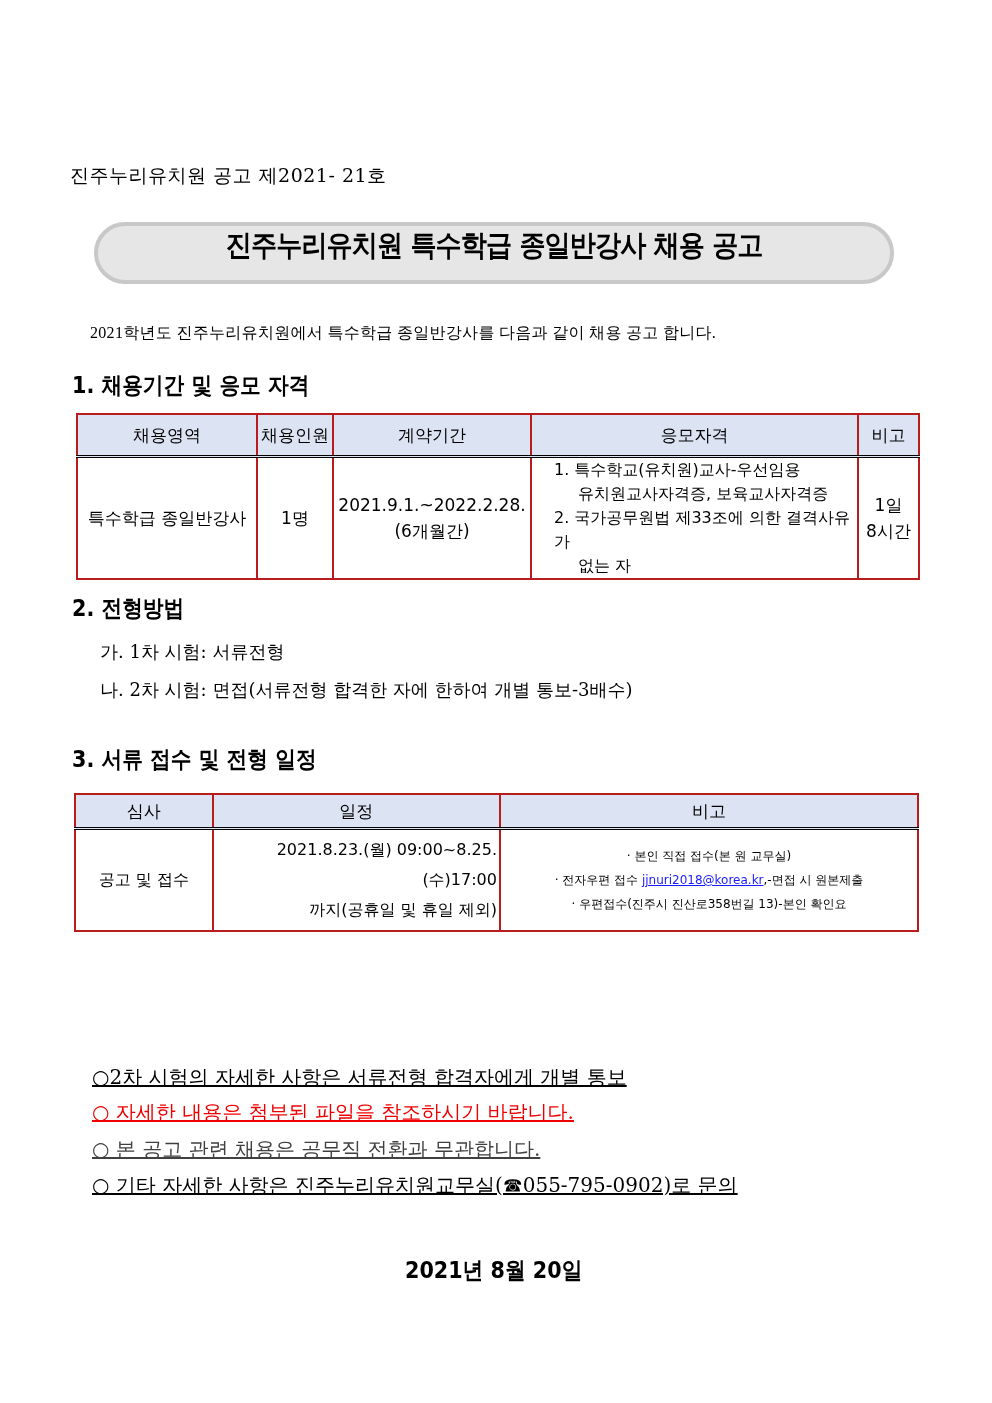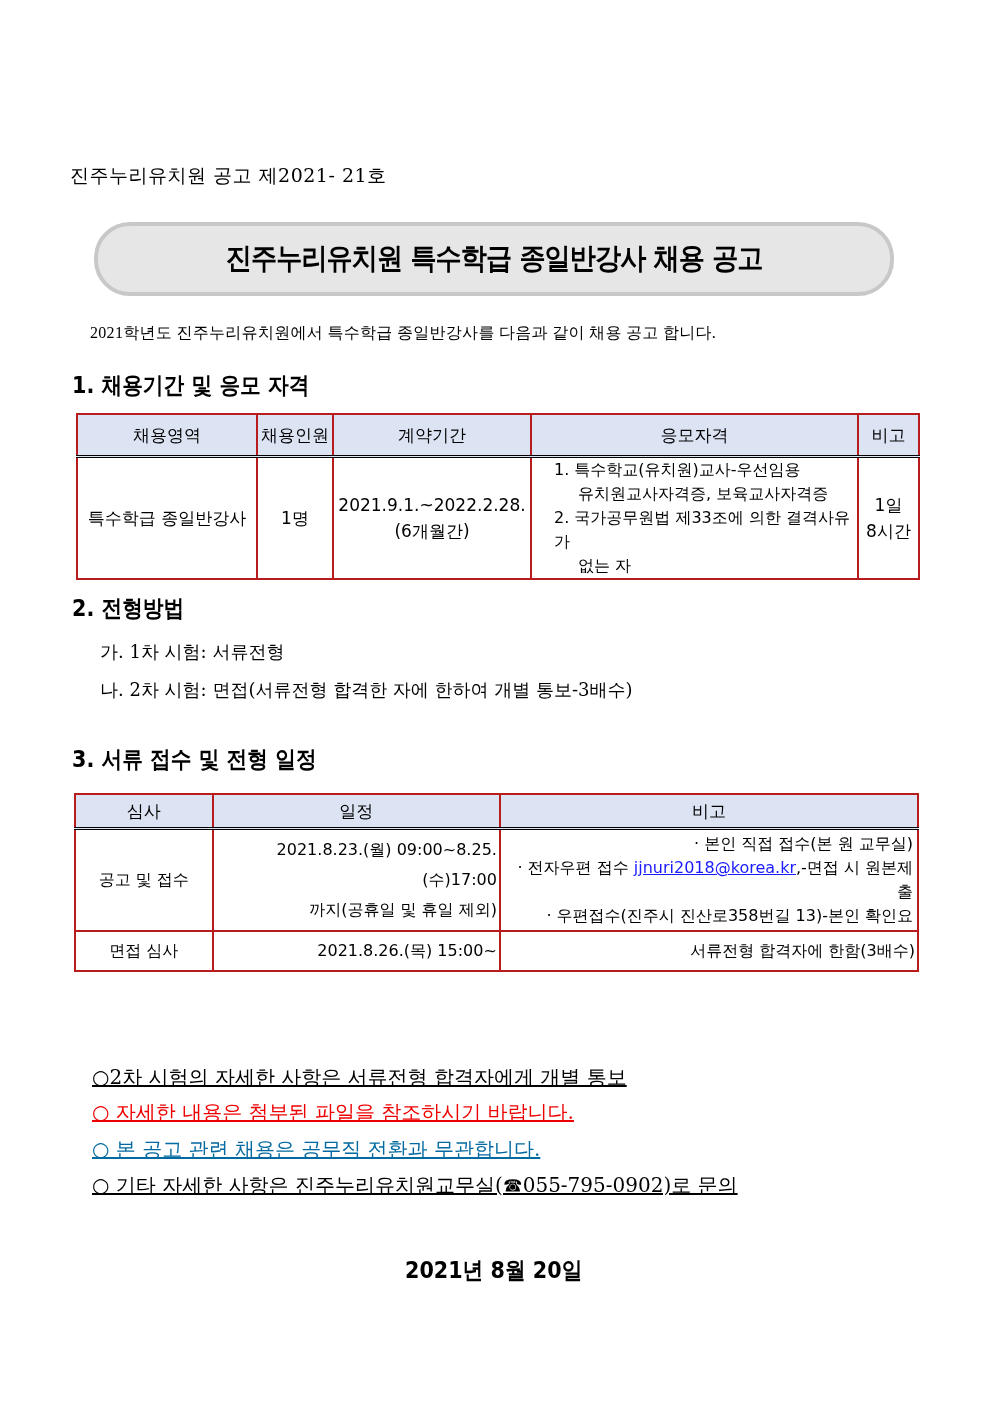--- a/index.html
+++ b/index.html
@@ -1,19 +1,19 @@
 <!DOCTYPE html>
 <html><head>
 <meta charset="utf-8">
 <style>
   html, body { margin:0; padding:0; background:#ffffff; }
   body { width:992px; height:1403px; position:relative; font-family:"DejaVu Serif", "Liberation Serif", serif; color:#000; }
   .abs { position:absolute; }
   .notice-no { left:70px; top:163px; font-size:19px; letter-spacing:0.5px; }
-  .title-box { left:94px; top:222px; width:800px; height:74px; background:#e6e6e6; border:4px solid #c8c8c8; border-radius:36px; box-sizing:border-box; display:flex; align-items:center; justify-content:center; }
+  .title-box { left:94px; top:222px; width:800px; height:62px; background:#e6e6e6; border:4px solid #c8c8c8; border-radius:36px; box-sizing:border-box; display:flex; justify-content:center; }
   .title-box span { font-family:"DejaVu Sans", "Liberation Sans", sans-serif; font-weight:bold; font-size:29px; letter-spacing:-1px; transform:scaleX(0.9); }
   .intro { left:90px; top:323px; font-size:16px; letter-spacing:0.3px;font-family:Liberation Serif, serif; }
   .sec { font-family:"DejaVu Sans", "Liberation Sans", sans-serif; font-weight:bold; font-size:23px; transform-origin:left; transform:scaleX(0.9); letter-spacing:0px; }
   .s1 { left:72px; top:370px; }
   .s2 { left:72px; top:593px; }
   .s3 { left:72px; top:744px; }
   .item { font-size:18px; left:100px; }
   .i1 { top:640px; }
   .i2 { top:678px; }
   table { border-collapse:collapse; position:absolute; font-family:"DejaVu Sans", "Liberation Sans", sans-serif; }
@@ -21,26 +21,26 @@
   .t1 th, .t1 td, .t2 th, .t2 td { border:2px solid #b91c1c; padding:0 2px; font-weight:normal; font-size:17px; text-align:center; vertical-align:middle; }
   .t1 th, .t2 th { background:#dce4f4; height:40px; }
   .t1 thead tr, .t2 thead tr { border-bottom:3px double #000; }
   .t1 td { height:105px; line-height:26px; }
   .t1 td.qual { text-align:left; font-size:16px; line-height:24px; padding-left:22px; }
   .t2 { left:74px; top:793px; width:845px; border:2px solid #000; }
   .t2 th { height:32px; }
   .t2 td { height:38px; font-size:16px; }
   .t2 td.left { text-align:right; padding-left:8px; }
   .t2 td.tall { height:100px; }
-  .t2 td.notes { text-align:right; font-size:16px; line-height:24px; padding:0 4px; }
+  .t2 td.notes { text-align:center; font-size:12px; line-height:24px; padding:0 4px; }
   .email { color:#1a1aff; text-decoration:underline; }
   .bul { font-size:20px; left:92px;text-decoration:underline; }
   .b1 { top:1064px; }
   .b2 { top:1099px; color:#ee0000; }
-  .b3 { top:1136px; color:#0369a1; }
+  .b3 { top:1136px; color:#404040; }
   .b4 { top:1172px; }
   .date { left:405px; top:1255px; font-family:"DejaVu Sans", "Liberation Sans", sans-serif; font-weight:bold; font-size:23px; transform:scaleX(0.9); transform-origin:left; }
 </style>
 </head>
 <body>
 
 <div class="abs notice-no">진주누리유치원 공고 제2021- 21호</div>
 
 <div class="abs title-box">
   <span>진주누리유치원 특수학급 종일반강사 채용 공고</span>
@@ -116,25 +116,20 @@
         <div>까지(공휴일 및 휴일 제외)</div>
       </td>
       <td class="notes">
         <div>· 본인 직접 접수(본 원 교무실)</div>
         <div>
           <span>· 전자우편 접수 </span><span class="email">jjnuri2018@korea.kr</span><span>,-면접 시 원본제출</span>
         </div>
         <div>· 우편접수(진주시 진산로358번길 13)-본인 확인요</div>
       </td>
     </tr>
-    <tr>
-      <td>면접 심사</td>
-      <td class="left">2021.8.26.(목) 15:00~</td>
-      <td class="left">서류전형 합격자에 한함(3배수)</td>
-    </tr>
   </tbody>
 </table>
 
 <div class="abs bul b1">○2차 시험의 자세한 사항은 서류전형 합격자에게 개별 통보</div>
 <div class="abs bul b2">○  자세한 내용은 첨부된 파일을 참조하시기 바랍니다.</div>
 <div class="abs bul b3">○  본 공고 관련 채용은 공무직 전환과 무관합니다.</div>
 <div class="abs bul b4">○  기타 자세한 사항은 진주누리유치원교무실(☎055-795-0902)로 문의</div>
 
 <div class="abs date">2021년 8월 20일</div>
 

